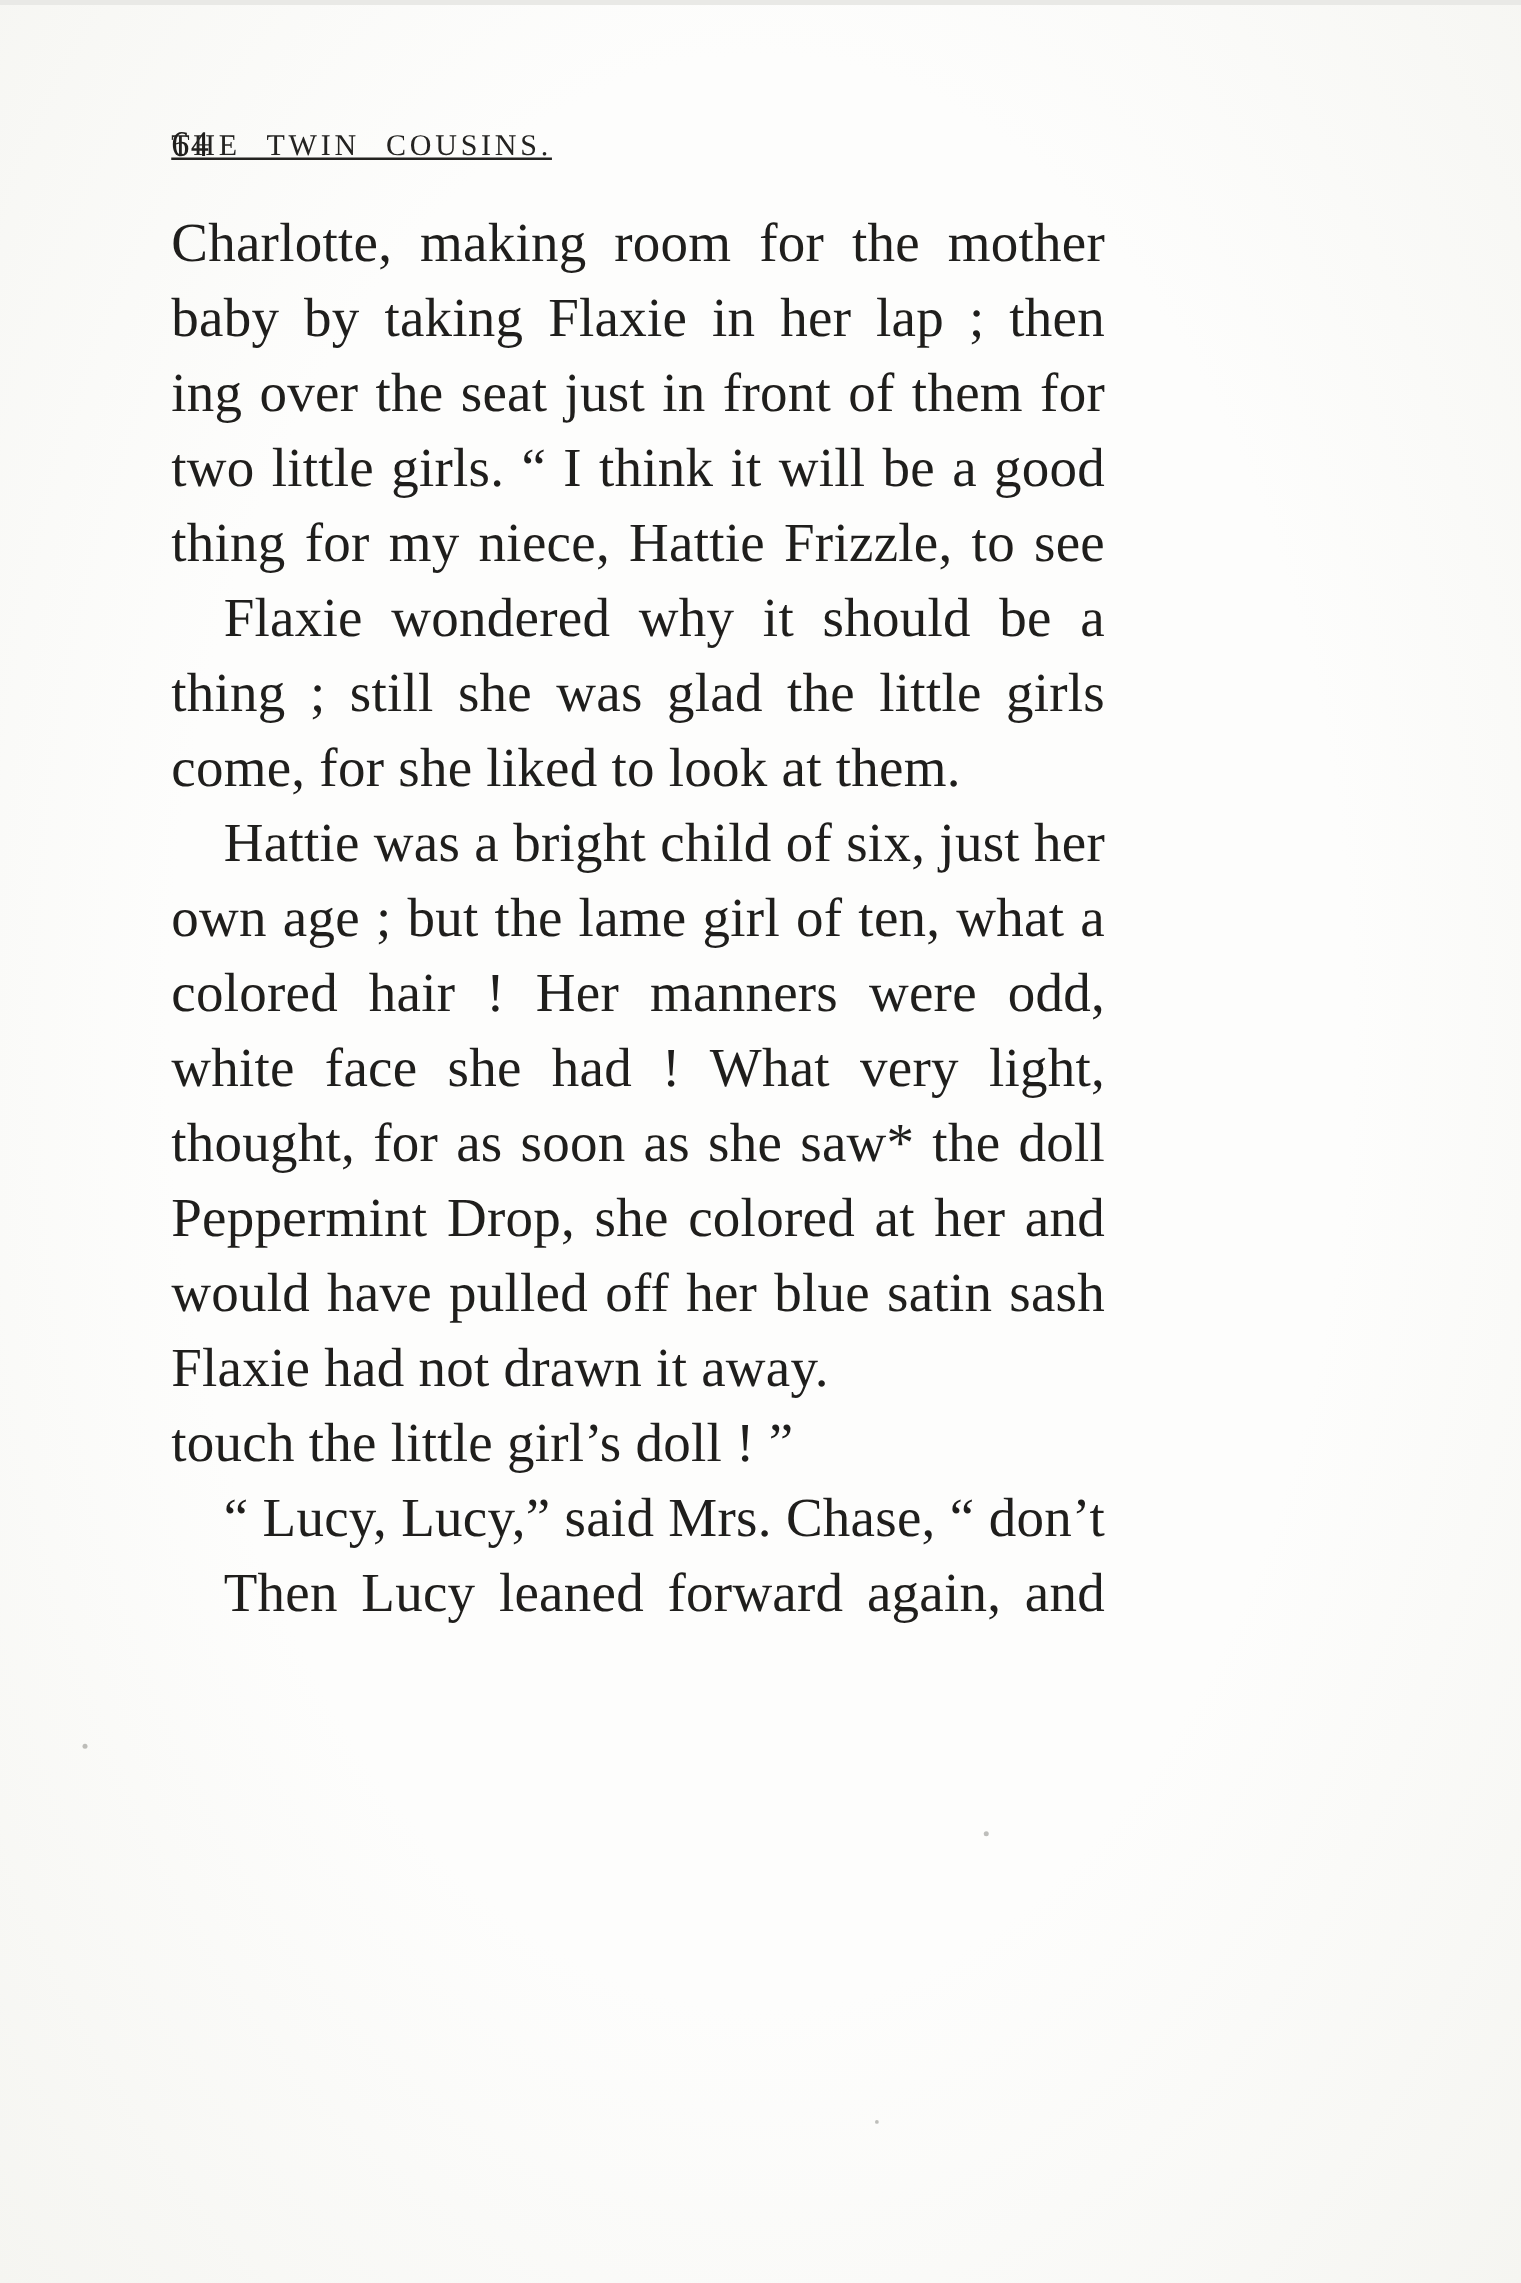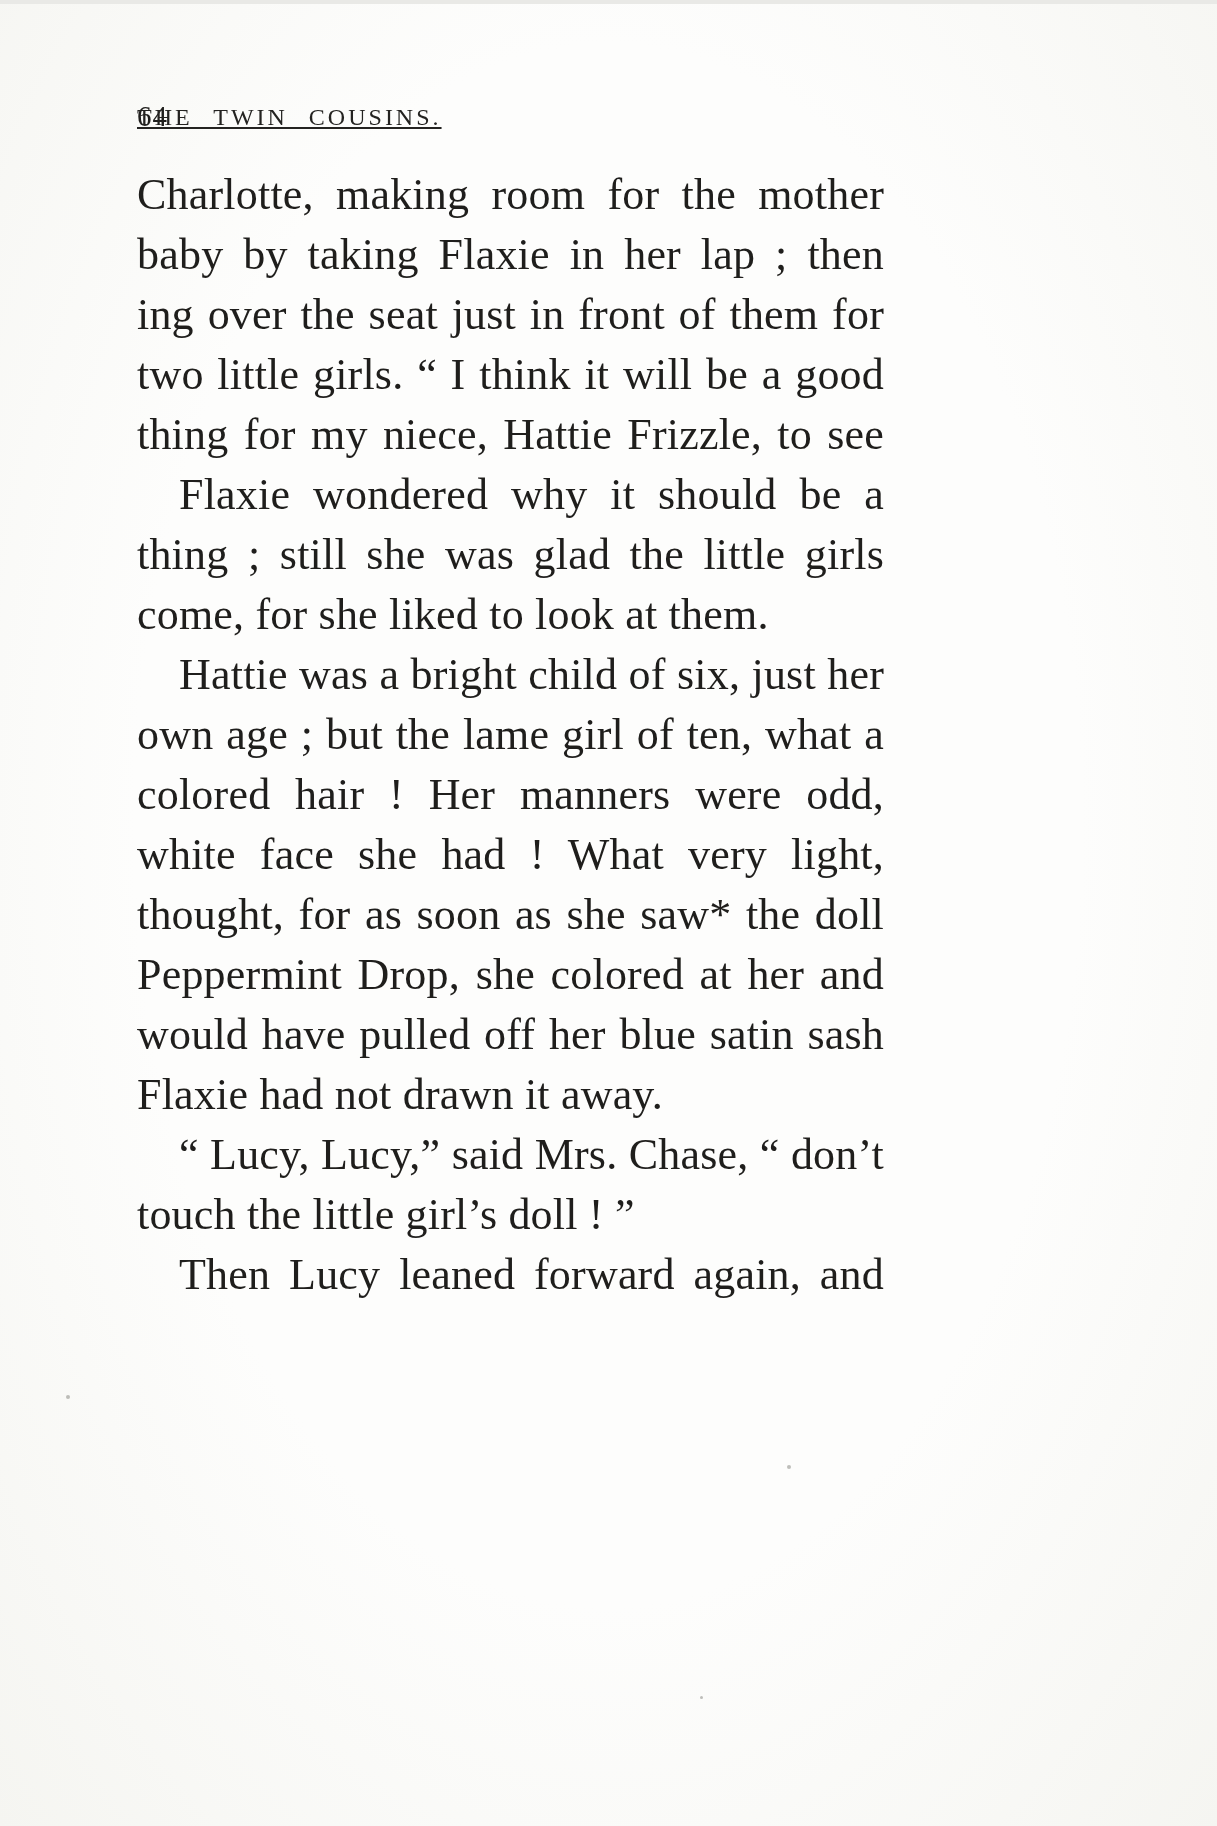--- a/index.html
+++ b/index.html
@@ -95,22 +95,22 @@
       <div class="line">own age ; but the lame girl of ten, what a</div>
       <div class="line">colored hair !  Her manners were odd, Flaxie</div>
       <div class="line">white face she had !  What very light, straw-</div>
       <div class="line">thought, for as soon as she saw* the doll</div>
       <div class="line">Peppermint Drop, she colored at her and</div>
       <div class="line">would have pulled off her blue satin sash if</div>
       <div class="line last">Flaxie had not drawn it away.</div>
     </div>
 
     <div class="para">
+      <div class="line last">touch the little girl’s doll ! ”</div>
       <div class="line indent">“ Lucy, Lucy,” said Mrs. Chase, “ don’t</div>
-      <div class="line last">touch the little girl’s doll ! ”</div>
     </div>
 
     <div class="para">
       <div class="line indent last">Then Lucy leaned forward again, and fin-</div>
     </div>
 
   </div>
 
   <div class="speck" style="left:66px; top:1391px; width:4px; height:4px;"></div>
   <div class="speck" style="left:787px; top:1461px; width:4px; height:4px;"></div>

